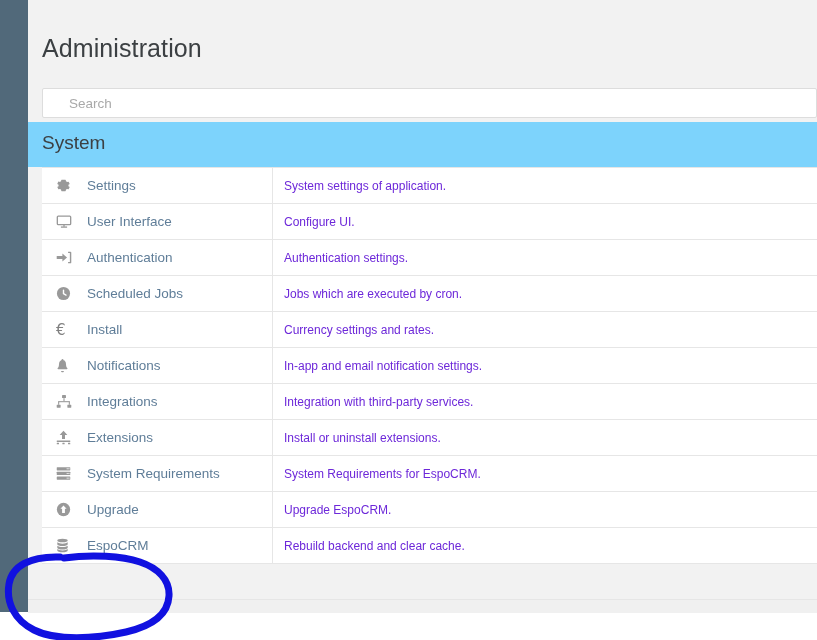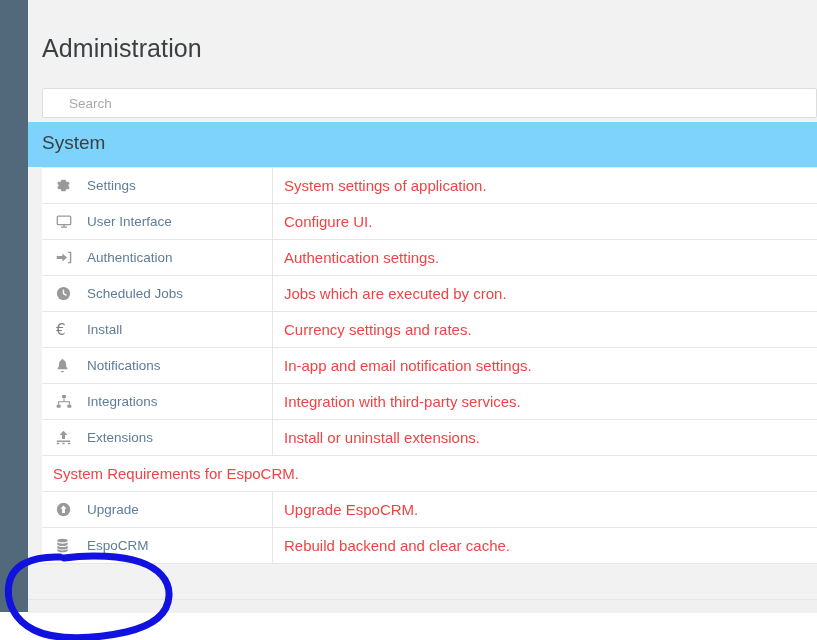--- a/index.html
+++ b/index.html
@@ -125,22 +125,22 @@
     height: 100%;
     padding-left: 14px;
     border-right: 1px solid #e6e6e6;
   }
   .cell-desc {
     flex: 1 1 auto;
     height: 100%;
     display: flex;
     align-items: center;
     padding-left: 11px;
-    font-size: 15px;
-    color: #ef4444;
+    font-size: 12px;
+    color: #6d28d9;
     white-space: nowrap;
   }
   .row-icon {
     width: 20px;
     height: 16px;
     flex: 0 0 20px;
     margin-right: 11px;
     display: flex;
     align-items: center;
     justify-content: flex-start;
@@ -306,20 +306,36 @@
                 <rect x="6.8" y="13.7" width="2.4" height="1.5" rx="0.3"></rect>
                 <rect x="12.8" y="13.7" width="2.4" height="1.5" rx="0.3"></rect>
               </svg>
           </span>
           <a class="row-link" href="#">Extensions</a>
         </div>
         <div class="cell-desc">Install or uninstall extensions.</div>
       </div>
 
       <div class="admin-row">
+        <div class="cell-link">
+          <span class="row-icon">
+            <svg width="15" height="15" viewBox="0 0 16 16" fill="currentColor">
+                <rect x="0.8" y="1.2" width="14.4" height="3.5" rx="0.5"></rect>
+                <rect x="0.8" y="6.2" width="14.4" height="3.5" rx="0.5"></rect>
+                <rect x="0.8" y="11.2" width="14.4" height="3.5" rx="0.5"></rect>
+                <rect x="11.4" y="2.4" width="1.1" height="1.1" fill="#ffffff"></rect>
+                <rect x="13.2" y="2.4" width="1.1" height="1.1" fill="#ffffff"></rect>
+                <rect x="11.4" y="7.4" width="1.1" height="1.1" fill="#ffffff"></rect>
+                <rect x="13.2" y="7.4" width="1.1" height="1.1" fill="#ffffff"></rect>
+                <rect x="11.4" y="12.4" width="1.1" height="1.1" fill="#ffffff"></rect>
+                <rect x="13.2" y="12.4" width="1.1" height="1.1" fill="#ffffff"></rect>
+              </svg>
+          </span>
+          <a class="row-link" href="#">System Requirements</a>
+        </div>
         <div class="cell-desc">System Requirements for EspoCRM.</div>
       </div>
 
       <div class="admin-row">
         <div class="cell-link">
           <span class="row-icon">
             <svg width="15" height="15" viewBox="0 0 16 16" fill="currentColor">
                 <circle cx="8" cy="8" r="7.1"></circle>
                 <path d="M8 3.6l3.3 3.7H9.5v4.5h-3V7.3H4.7z" fill="#ffffff"></path>
               </svg>

